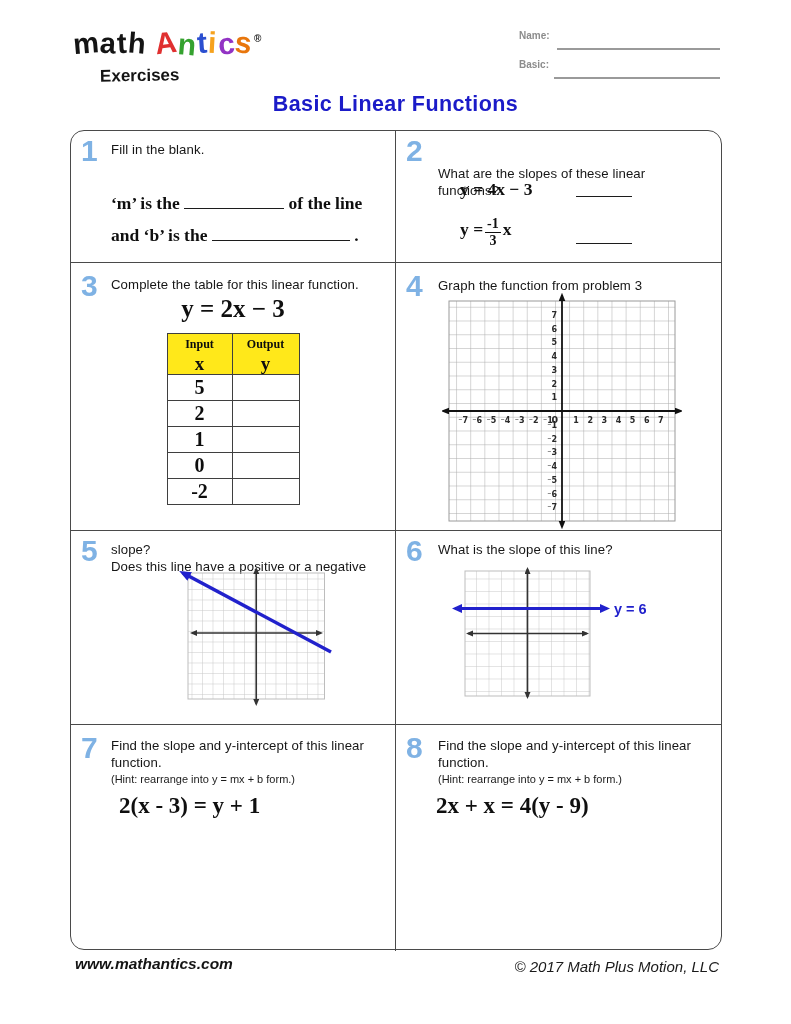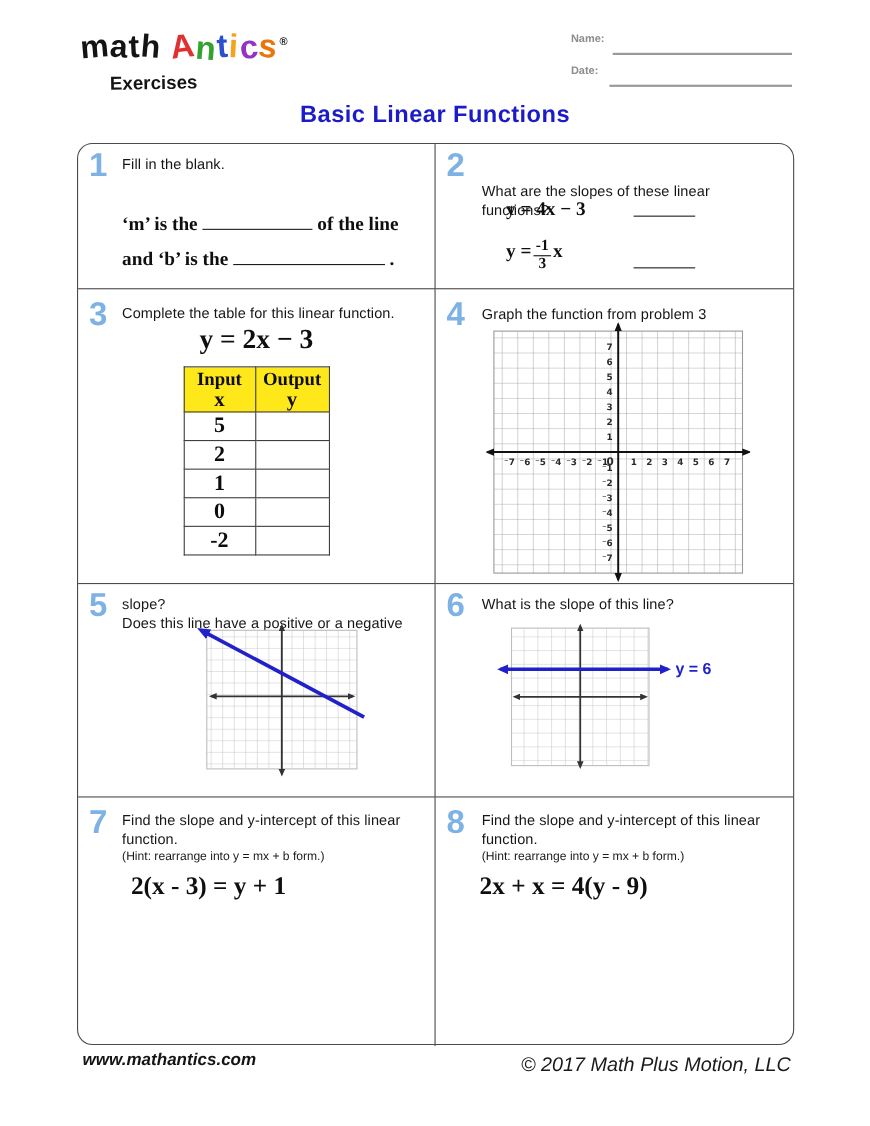--- a/index.html
+++ b/index.html
@@ -46,50 +46,50 @@
   .frac{display:inline-block;text-align:center;vertical-align:-10px;line-height:1;margin:0 2px;}
   .frac .fn{display:block;font-size:14px;border-bottom:1.6px solid #0f0f0f;padding:0 2px 1px;}
   .frac .fd{display:block;font-size:14px;padding-top:1px;}
 
   
   .p3-eq{position:absolute;left:0;top:32px;width:100%;text-align:center;font-size:25px;}
   .tbl-wrap{position:absolute;left:0;top:70px;width:100%;text-align:center;}
   .io-table{border-collapse:collapse;margin:0 auto;border:1.4px solid #3f3f3f;}
   .io-table th,.io-table td{border:1.4px solid #3f3f3f;padding:0;}
   .io-table th{background:var(--table-header-yellow);width:64px;height:40px;}
-  .th-t{display:block;font-family:"Liberation Serif",serif;font-weight:700;font-size:17px;line-height:19px;color:#0d0d0d;}
+  .th-t{display:block;font-family:"Liberation Serif",serif;font-weight:700;font-size:12px;line-height:19px;color:#0d0d0d;}
   .th-s{display:block;font-family:"Liberation Serif",serif;font-weight:700;font-size:19px;line-height:19px;color:#0d0d0d;}
   .io-table td{height:25px;}
   .io-table td.in{width:64px;text-align:center;font-family:"Liberation Serif",serif;font-weight:700;font-size:20px;color:#0d0d0d;}
   .io-table td.out{width:66px;background:#fff;}
 
   
   svg{display:block;}
   .tick{font:700 8px "DejaVu Sans",sans-serif;fill:#2a2a2a;}
   .tick.zero{font:700 9.5px "DejaVu Sans",sans-serif;}
   .line-label{position:absolute;font-weight:700;font-size:14.5px;color:var(--graph-line-blue);white-space:nowrap;}
 
   
   .p78-eq{position:absolute;font-size:23px;white-space:nowrap;}
 
   
   .site{position:absolute;left:75px;top:955px;font-weight:700;font-style:italic;font-size:15.5px;color:#141414;}
-  .copyright{position:absolute;right:72px;top:958px;font-style:italic;font-size:18px;color:#1a1a1a;}
+  .copyright{position:absolute;right:72px;top:958px;font-style:italic;font-size:15px;color:#1a1a1a;}
 </style>
 </head>
 <body>
 
 <div class="logo">
   <span id="logo-black"><span class="lgb b0">m</span><span class="lgb b1">a</span><span class="lgb b2">t</span><span class="lgb b3">h</span></span><span> </span><span id="logo-colored"><span class="lg lg0" style="color: rgb(224, 48, 48);">A</span><span class="lg lg1" style="color: rgb(53, 162, 47);">n</span><span class="lg lg2" style="color: rgb(43, 79, 208);">t</span><span class="lg lg3" style="color: rgb(246, 162, 29);">i</span><span class="lg lg4" style="color: rgb(146, 51, 196);">c</span><span class="lg lg5" style="color: rgb(232, 118, 12);">s</span></span><sup>®</sup>
 </div>
 <div class="exercises">Exercises</div>
 
 <div class="field-label" style="left:519px;top:30px;">Name:</div>
 <div class="field-line" style="left:557px;top:48px;width:163px;"></div>
-<div class="field-label" style="left:519px;top:59px;">Date:</div>
+<div class="field-label" style="left:519px;top:59px;">Basic:</div>
 <div class="field-line" style="left:554px;top:77px;width:166px;"></div>
 
 <div class="title">Basic Linear Functions</div>
 
 <div class="grid">
 
   <div class="cell cb cr">
     <div class="num">1</div>
     <div class="prompt" style="left:40px;top:10px;">Fill in the blank.</div>
     <div class="p1-line serif" style="top:62px;">

